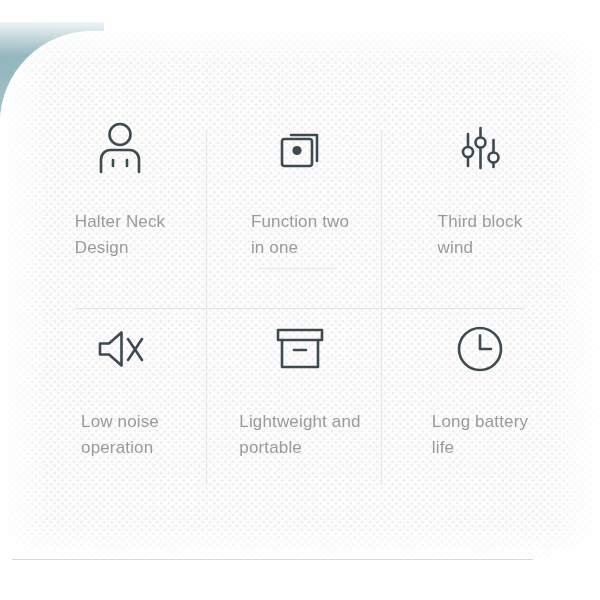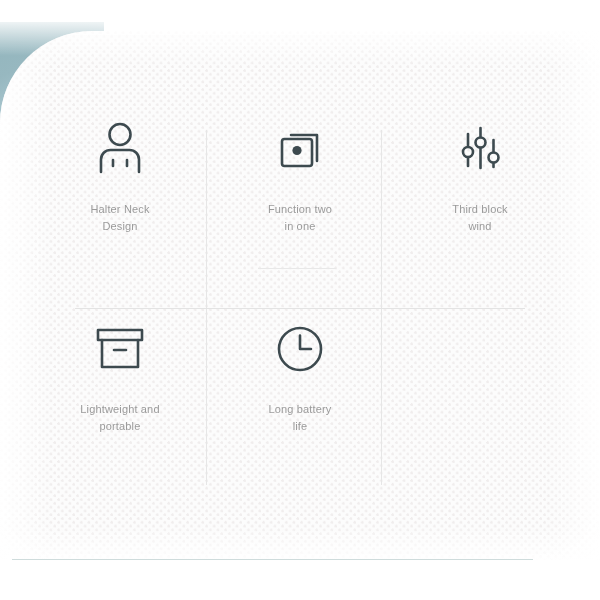--- a/index.html
+++ b/index.html
@@ -114,24 +114,23 @@
     display: flex;
     align-items: center;
     justify-content: center;
     color: #3d4a4f;
   }
   .cell .icon svg {
     display: block;
   }
 
   .cell .caption {
-    margin-top: 20px;
-    text-align: center;
+    margin-top: 28px;
     color: #9a9a9a;
-    font-size: 11px;
+    font-size: 17px;
     line-height: 1.52;
     letter-spacing: 0.15px;
     max-width: 150px;
     white-space: pre-line;
   }
 
   
   .v-divider {
     position: absolute;
     top: 130px;
@@ -219,20 +218,31 @@
 
           <path d="M42.5 20 V32"></path>
           <circle cx="42.5" cy="37.5" r="5"></circle>
           <path d="M42.5 43 V47"></path>
         </svg>
       </span>
       <div class="caption">Third block
 wind</div>
     </div>
 
+    <div class="cell">
+      <span class="icon">
+        <svg width="60" height="58" viewBox="0 0 60 58" fill="none" stroke="currentColor" stroke-width="2.6" stroke-linecap="round" stroke-linejoin="round">
+          <path d="M10 23.5 H19 L31.5 12.5 V45.5 L19 34.5 H10 Z"></path>
+          <path d="M38 19 L52 40"></path>
+          <path d="M52 19 L38 40"></path>
+        </svg>
+      </span>
+      <div class="caption">Low noise
+operation</div>
+    </div>
 
     <div class="cell">
       <span class="icon">
         <svg width="58" height="54" viewBox="0 0 58 54" fill="none" stroke="currentColor" stroke-width="2.6" stroke-linecap="round" stroke-linejoin="round">
           <rect x="7" y="8" width="44" height="10"></rect>
           <path d="M11 18 V45 H47 V18"></path>
           <path d="M23 28 H35"></path>
         </svg>
       </span>
       <div class="caption">Lightweight and

